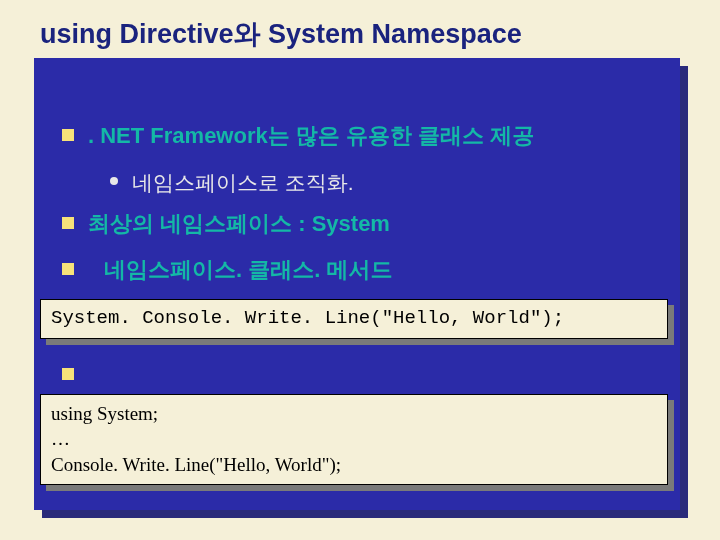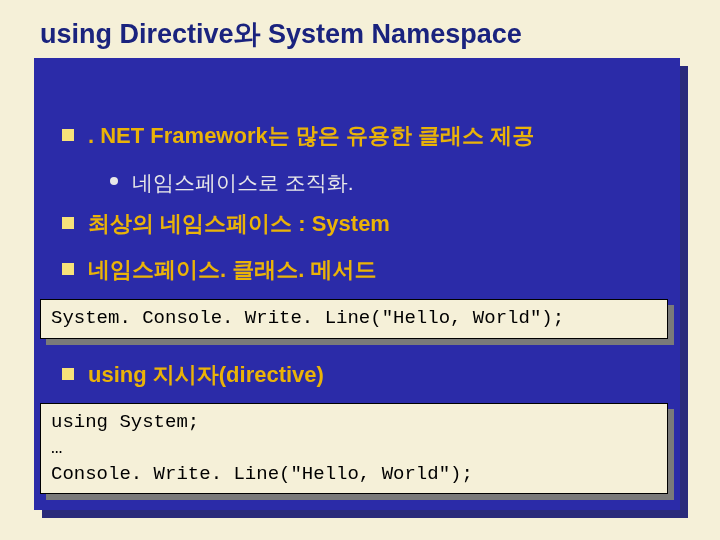--- a/index.html
+++ b/index.html
@@ -35,32 +35,32 @@
     height: 452px;
     background: #2b2ba8;
     padding: 18px 20px 20px 28px;
   }
   .bullet-row {
     display: flex;
     align-items: flex-start;
     margin-top: 46px;
     margin-bottom: 6px;
   }
-  .bullet-row.tight { margin-top: 18px; }
+  .bullet-row.tight { margin-top: 18px; gap: 16px; }
   .bullet-row.mid { margin-top: 14px; }
   .sq {
     width: 12px;
     height: 12px;
     background: #f7e27a;
     flex-shrink: 0;
     margin-top: 7px;
     margin-right: 14px;
   }
   .b-text {
-    color: #eab308;
+    color: #14b8a6;
     font-size: 22px;
     font-weight: bold;
     line-height: 1.3;
   }
   .sub-row {
     display: flex;
     align-items: flex-start;
     margin-left: 48px;
     margin-top: 18px;
     margin-bottom: 8px;
@@ -100,21 +100,21 @@
     z-index: 1;
     background: #f5f0d8;
     border: 1px solid #000;
     padding: 6px 10px;
     font-family: "Courier New", monospace;
     font-size: 19px;
     color: #000;
     white-space: pre;
     line-height: 1.35;
   }
-  .code-shadow.tall .code-box { min-height: 72px; }
+  .code-shadow.tall .code-box { min-height: 72px; font-family: Liberation Serif, serif; }
 </style>
 </head>
 <body>
 
 <div class="slide">
 
   <div class="title">using Directive와 System Namespace</div>
 
   <div class="panel-shadow"></div>
   <div class="panel">
@@ -138,21 +138,20 @@
       <div class="sq"></div>
       <div class="b-text">네임스페이스. 클래스. 메서드</div>
     </div>
 
     <div class="code-shadow">
       <div class="code-box">System. Console. Write. Line("Hello, World");</div>
     </div>
 
     <div class="bullet-row tight" style="margin-top:22px">
       <div class="sq"></div>
-      <div class="b-text">using 지시자(directive)</div>
     </div>
 
     <div class="code-shadow tall">
       <div class="code-box">using System;
 …
 Console. Write. Line("Hello, World");</div>
     </div>
 
   </div>
 </div>

